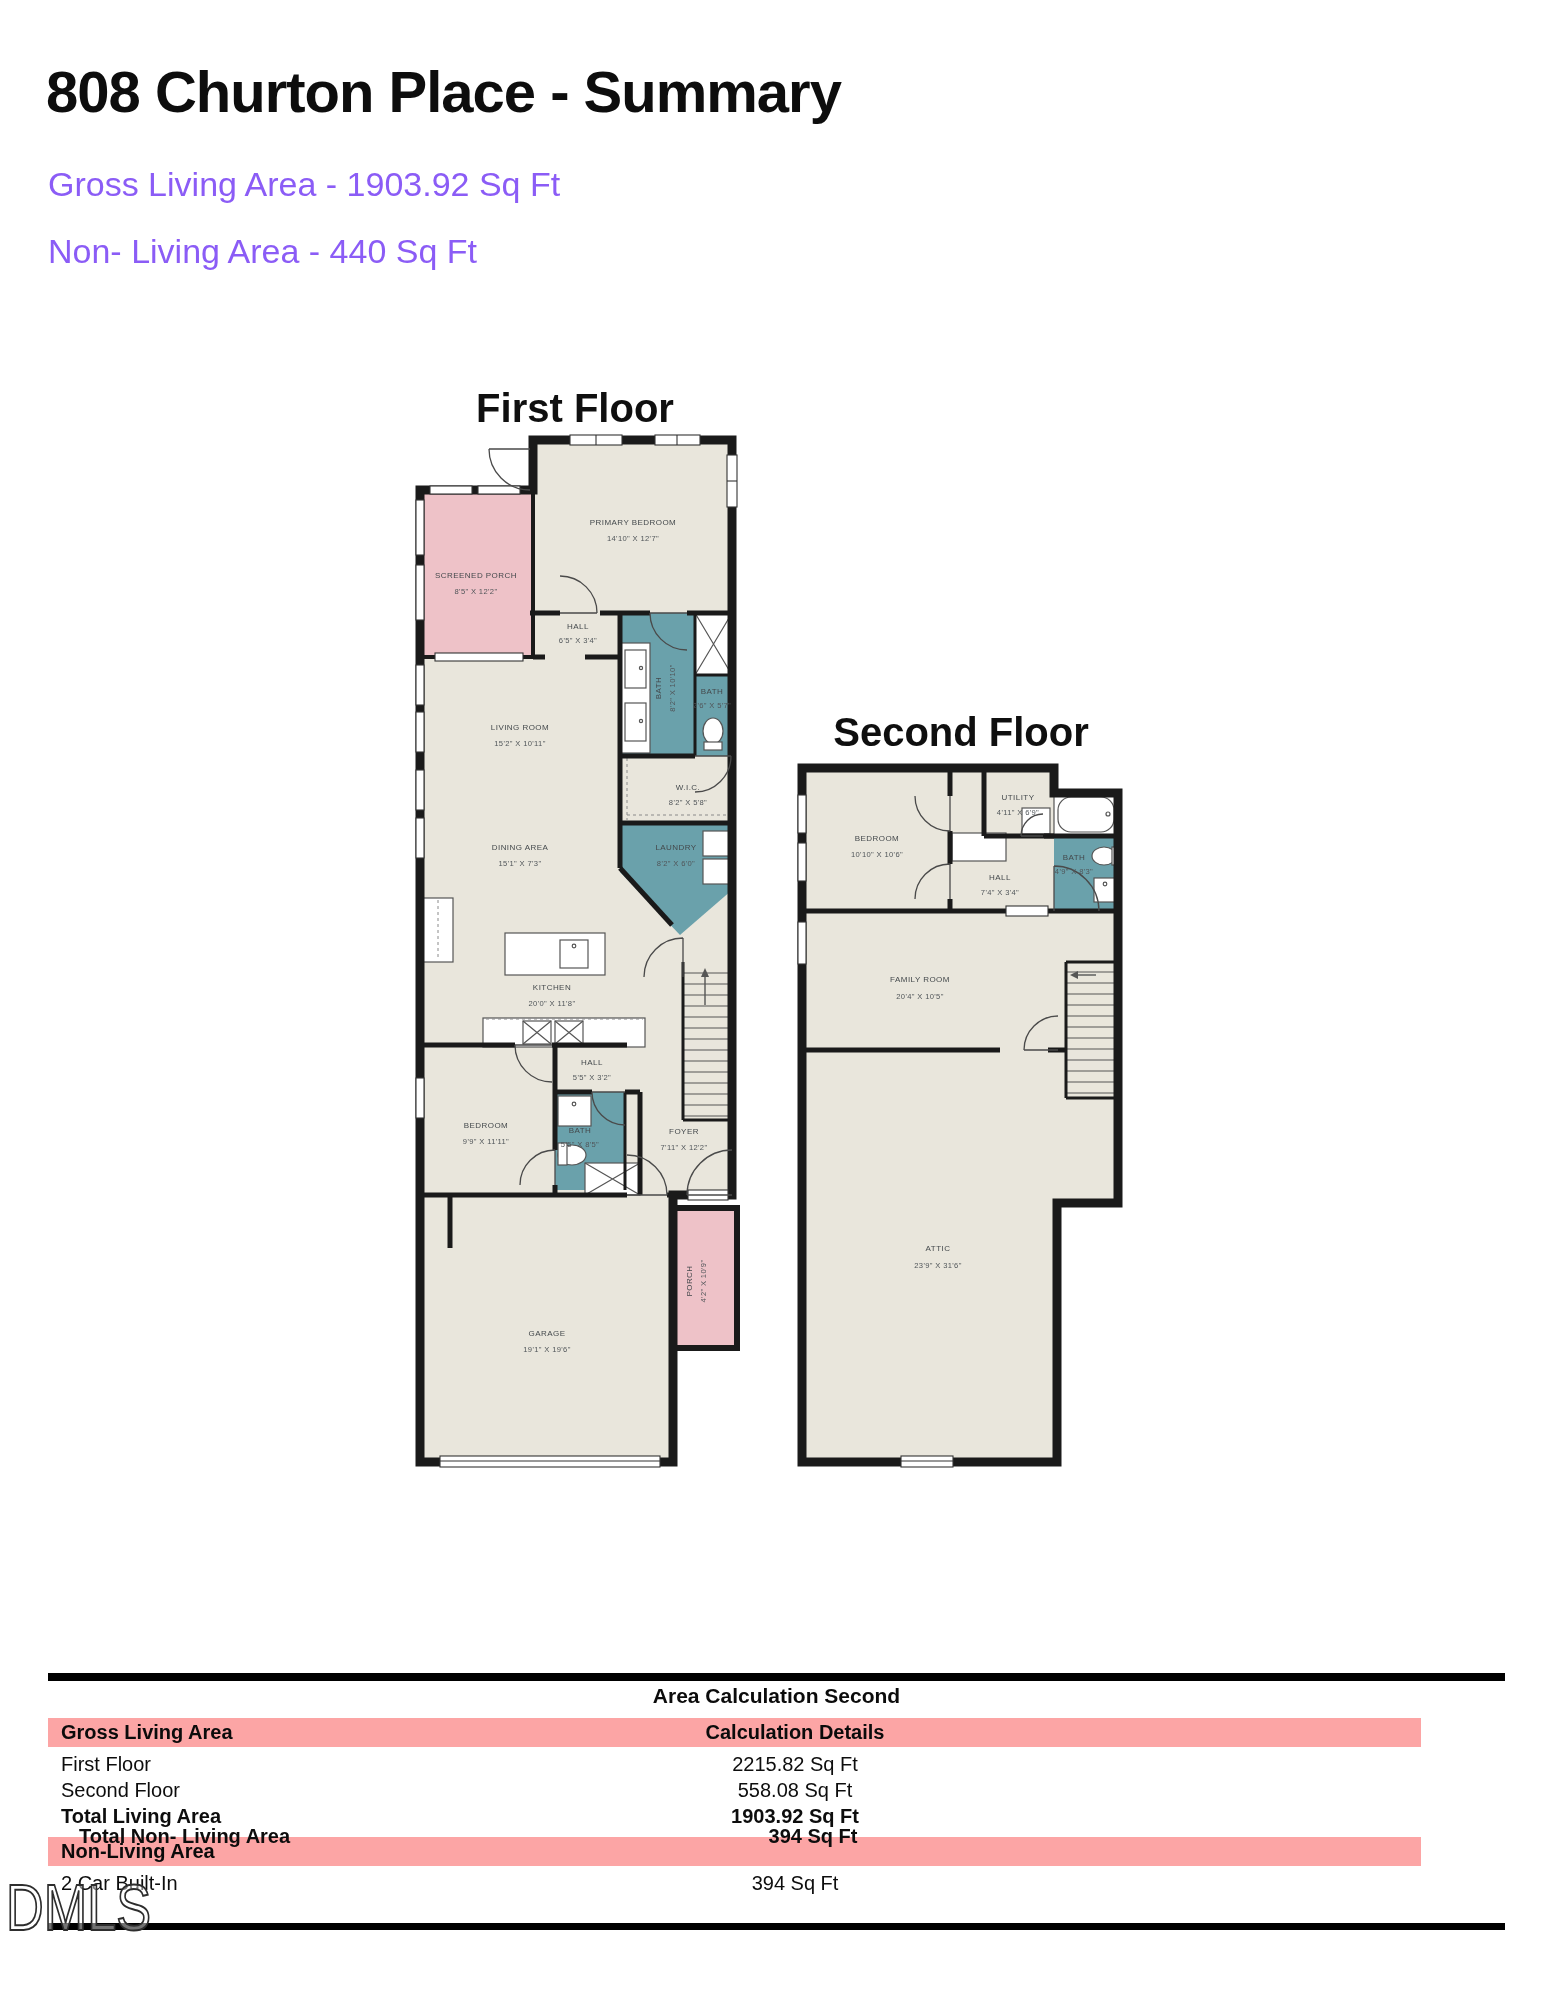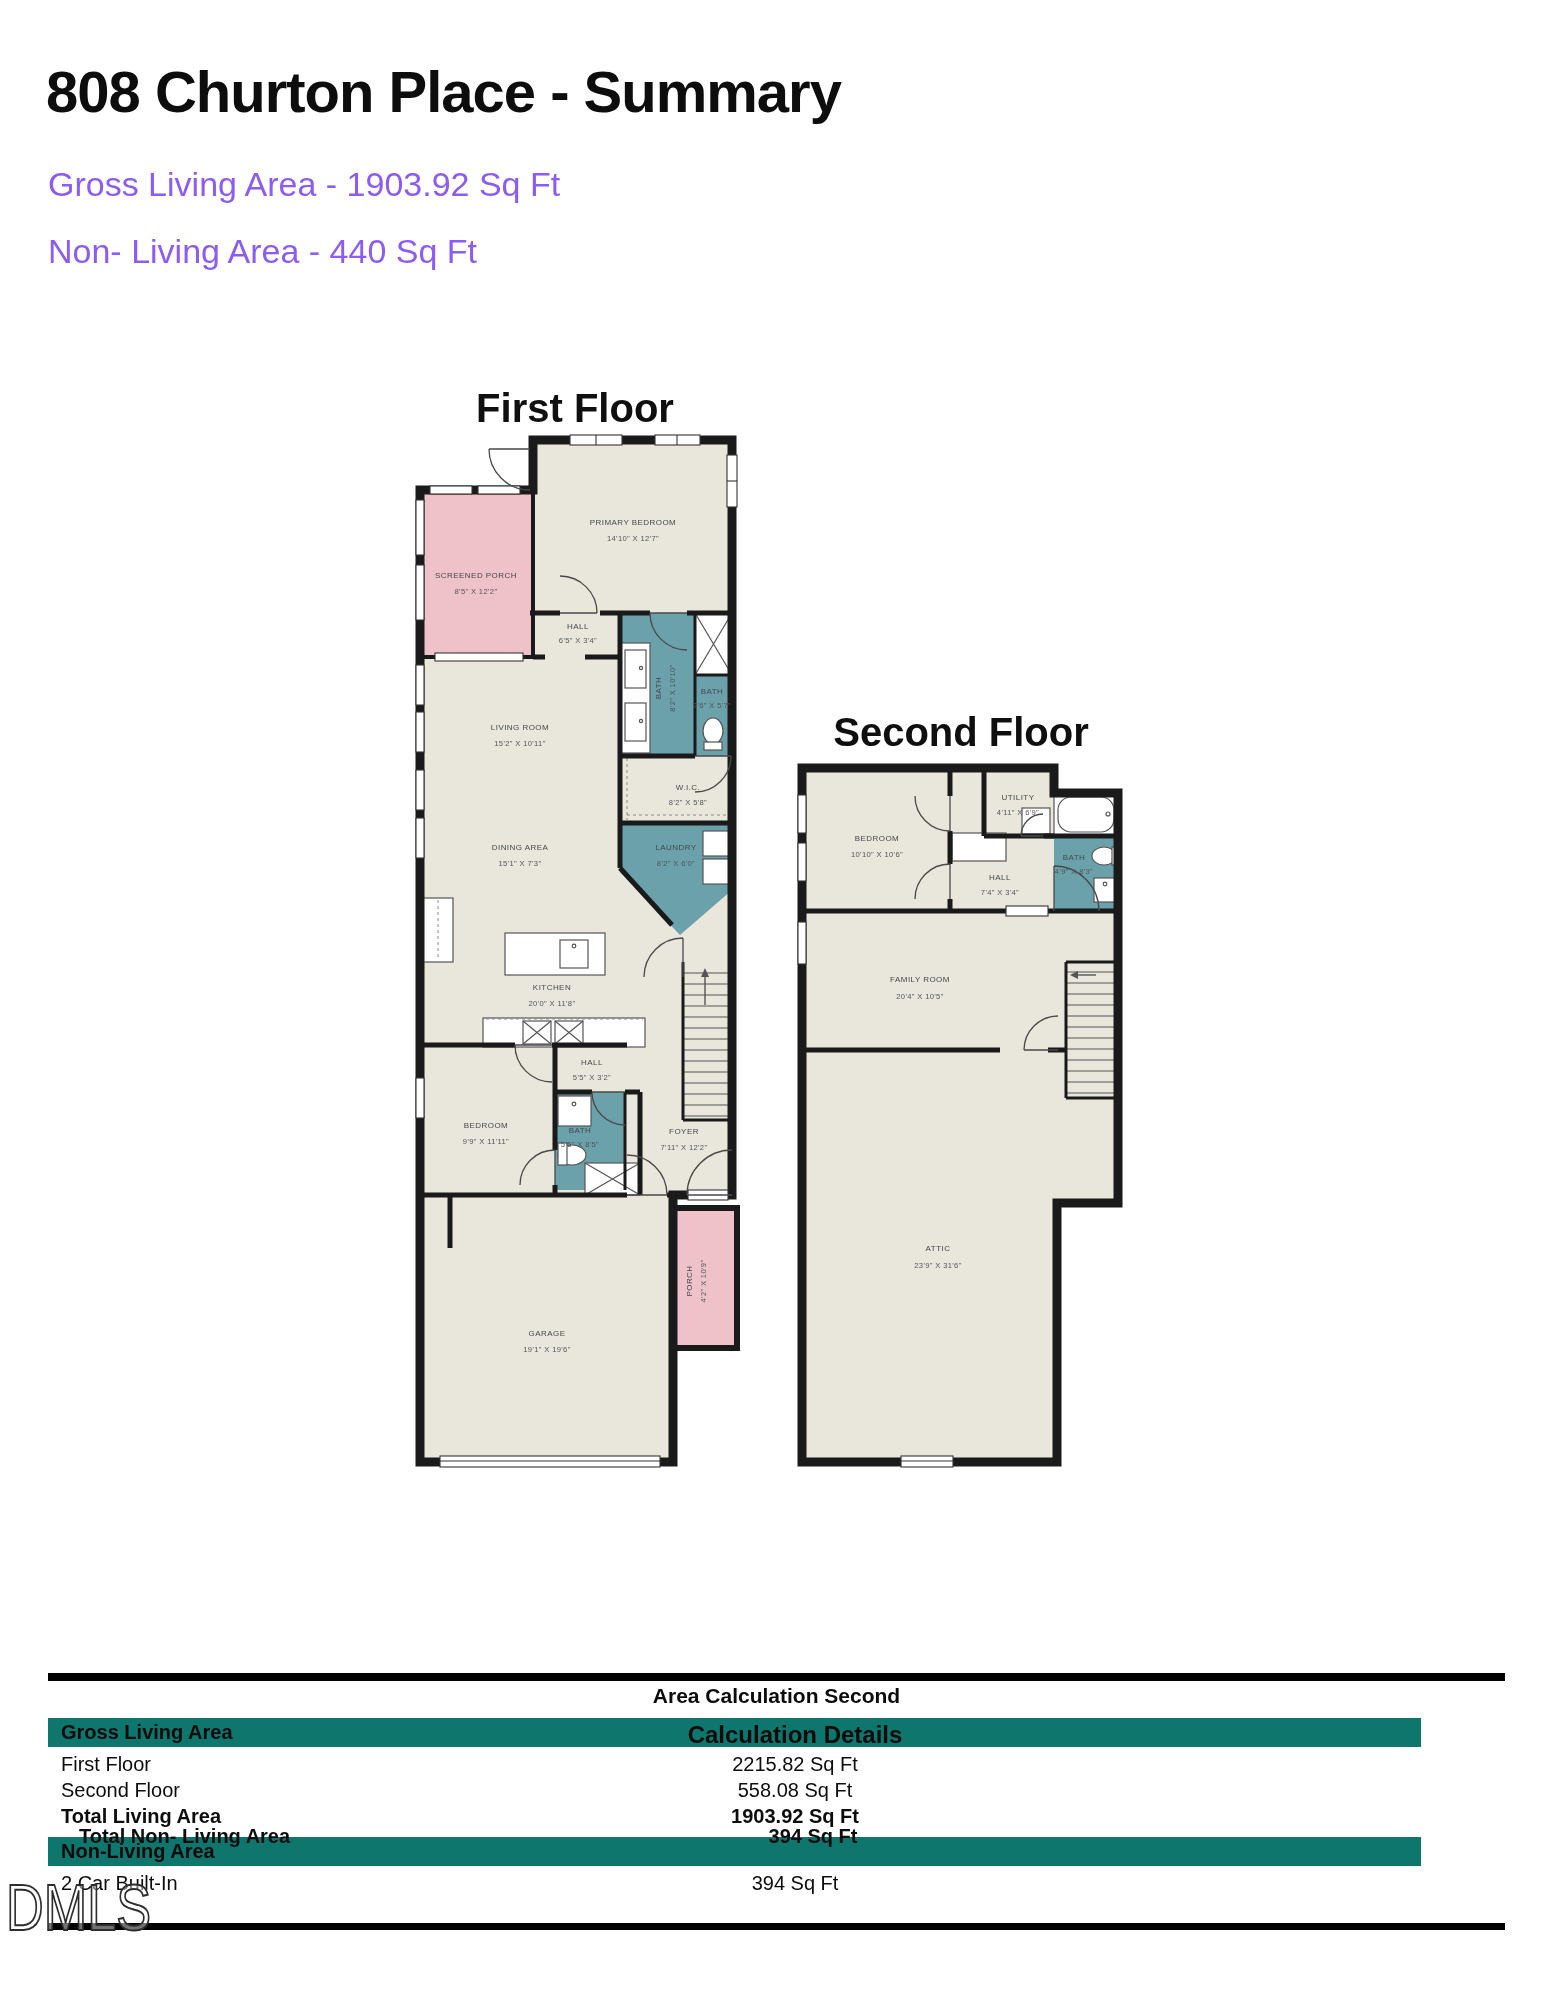--- a/index.html
+++ b/index.html
@@ -14,25 +14,25 @@
   #ff-heading{left:408px;top:386px;width:334px;}
   #sf-heading{left:795px;top:710px;width:332px;}
   svg text{font-family:"Liberation Sans",sans-serif;}
   .room-name{font-size:8px;fill:#44494c;letter-spacing:.45px;}
   .room-dims{font-size:7.6px;fill:#51565a;letter-spacing:.35px;}
   
   .tbar{left:48px;width:1457px;background:#000;}
   #tbar-top{top:1673px;height:8px;}
   #tbar-bottom{top:1923px;height:7px;}
   #tbl-title{left:48px;top:1684px;width:1457px;text-align:center;font-size:21px;font-weight:bold;color:#0b0b0b;}
-  .gray-row{left:48px;width:1373px;height:29px;background:#0f766e;}
+  .gray-row{left:48px;width:1373px;height:29px;background:#fca5a5;}
   #gray1{top:1718px;}
   #gray2{top:1837px;}
   .gray-row .glabel{position:absolute;left:13px;top:3px;font-size:20px;font-weight:bold;color:#0b0b0b;}
-  .gray-row .gcol2{position:absolute;left:747px;top:3px;transform:translateX(-50%);font-size:24px;font-weight:bold;color:#0b0b0b;}
+  .gray-row .gcol2{position:absolute;left:747px;top:3px;transform:translateX(-50%);font-size:20px;font-weight:bold;color:#0b0b0b;}
   .trow{left:48px;width:1457px;height:26px;font-size:20px;color:#0d0d0d;}
   .trow .tlabel{position:absolute;left:13px;top:0;}
   .trow .tvalue{position:absolute;left:747px;top:0;transform:translateX(-50%);}
   .trow.bold{font-weight:bold;}
   #row-ff{top:1753px;} #row-sf{top:1779px;} #row-total{top:1805px;}
   #row-garage{top:1872px;} #row-nltotal{top:1825px;margin-left:18px;}
   #watermark{left:0px;top:1872px;}
 </style>
 </head>
 <body>

